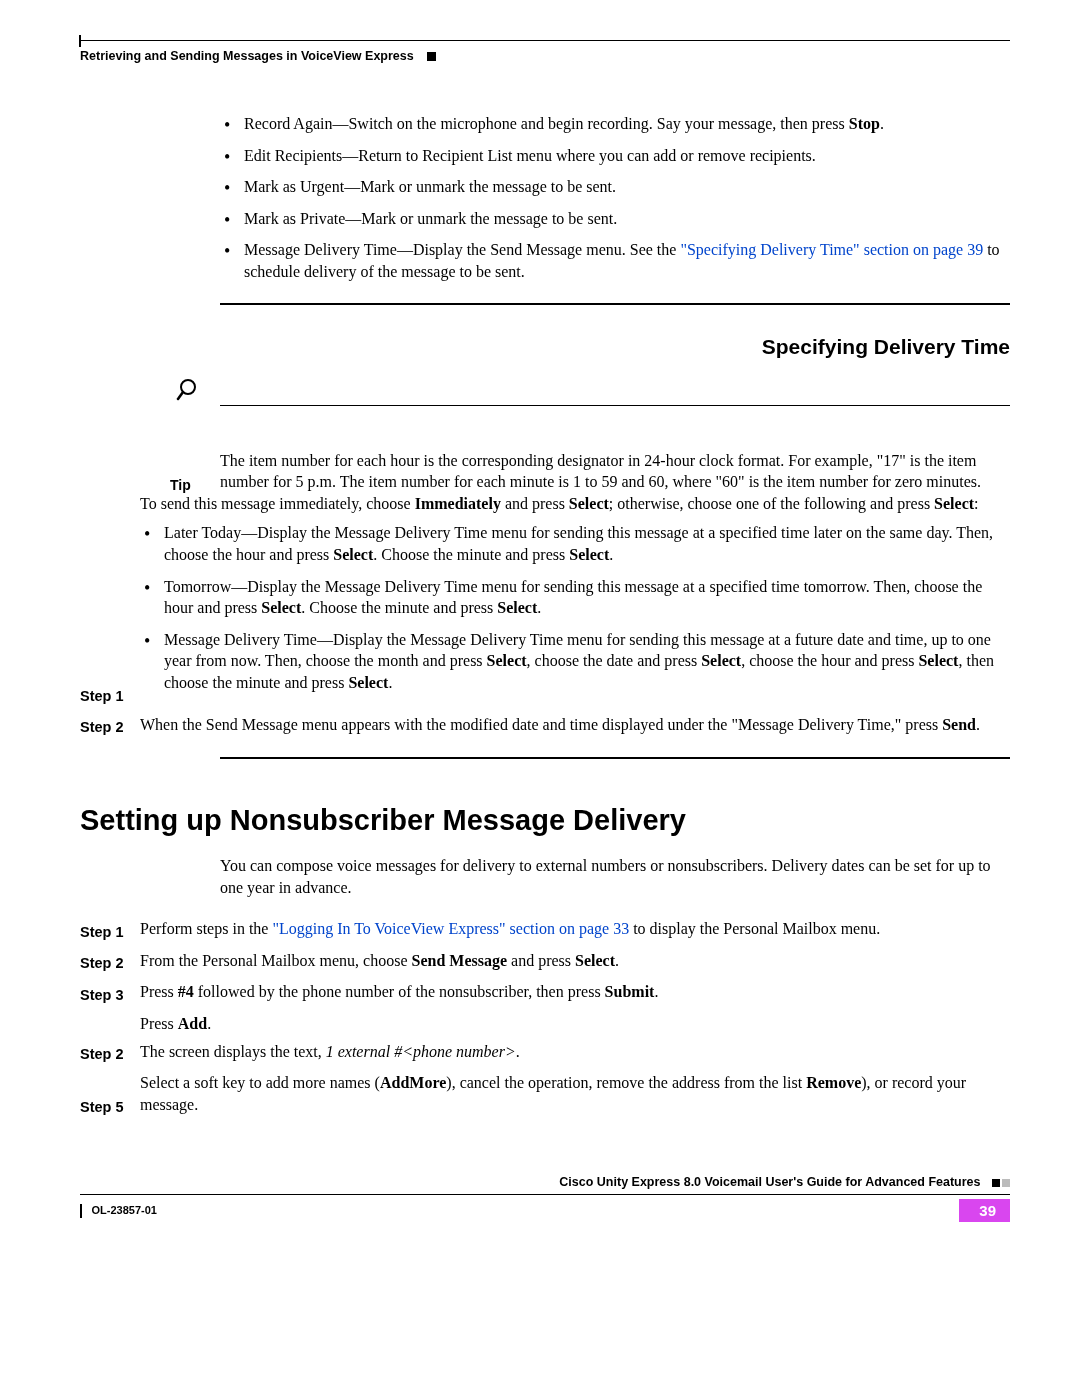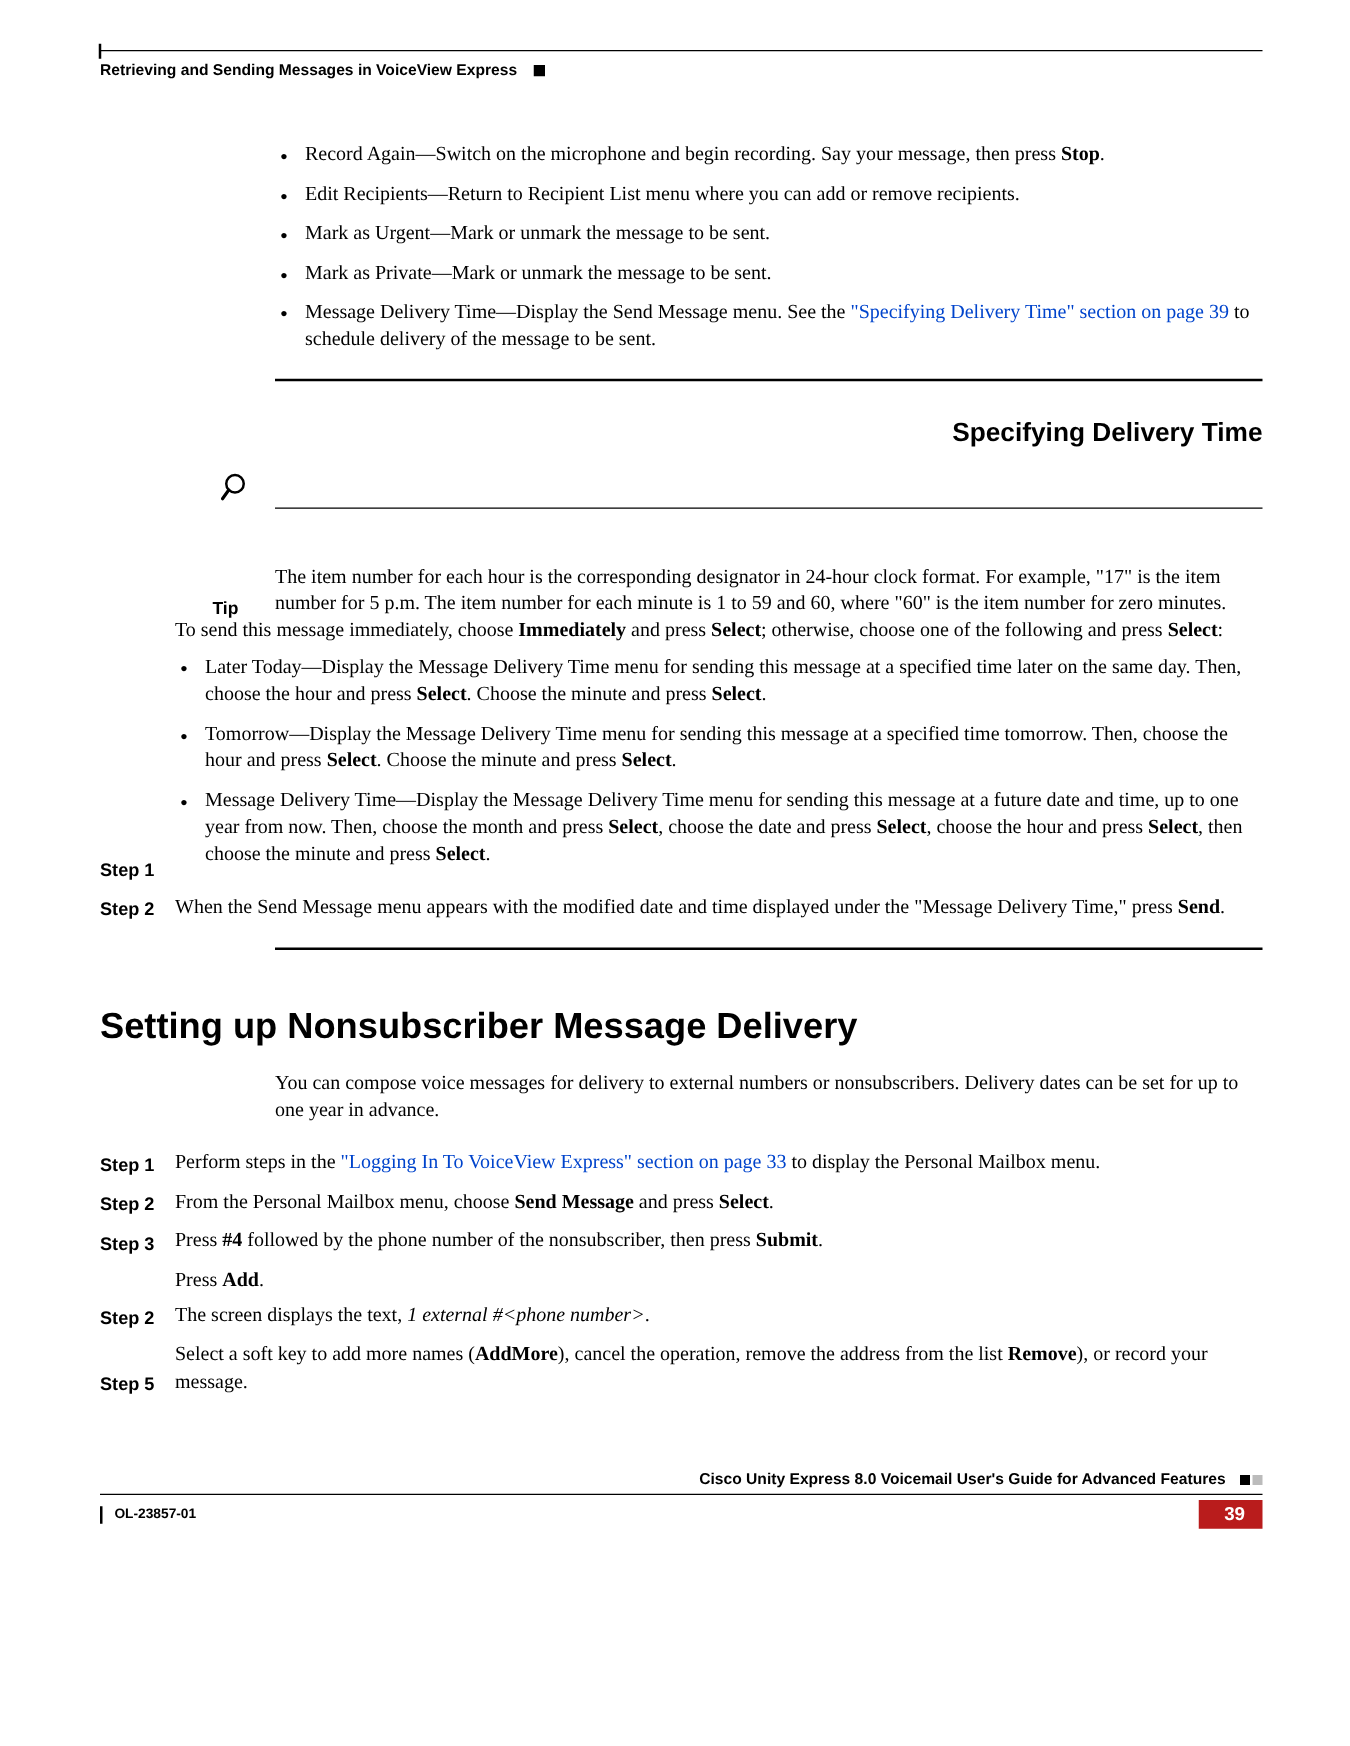--- a/index.html
+++ b/index.html
@@ -179,21 +179,21 @@
   .footer-left {
     font-family: Arial, Helvetica, sans-serif;
     font-weight: bold;
     font-size: 11px;
     display: flex;
   }
   .footer-left .bar {
     width: 1.5px; height: 14px; background:#000; margin-right:10px;
   }
   .page-num {
-    background: #b91c1c;
+    background: #d946ef;
     color: #fff;
     font-family: Arial, Helvetica, sans-serif;
     font-weight: bold;
     font-size: 15px;
     padding: 3px 14px 3px 20px;
   }
   .screen-text { margin-top: 6px; }
   .tip-svg-wrap { margin-left: 92px; margin-bottom: -2px; }
 </style>
 </head>

